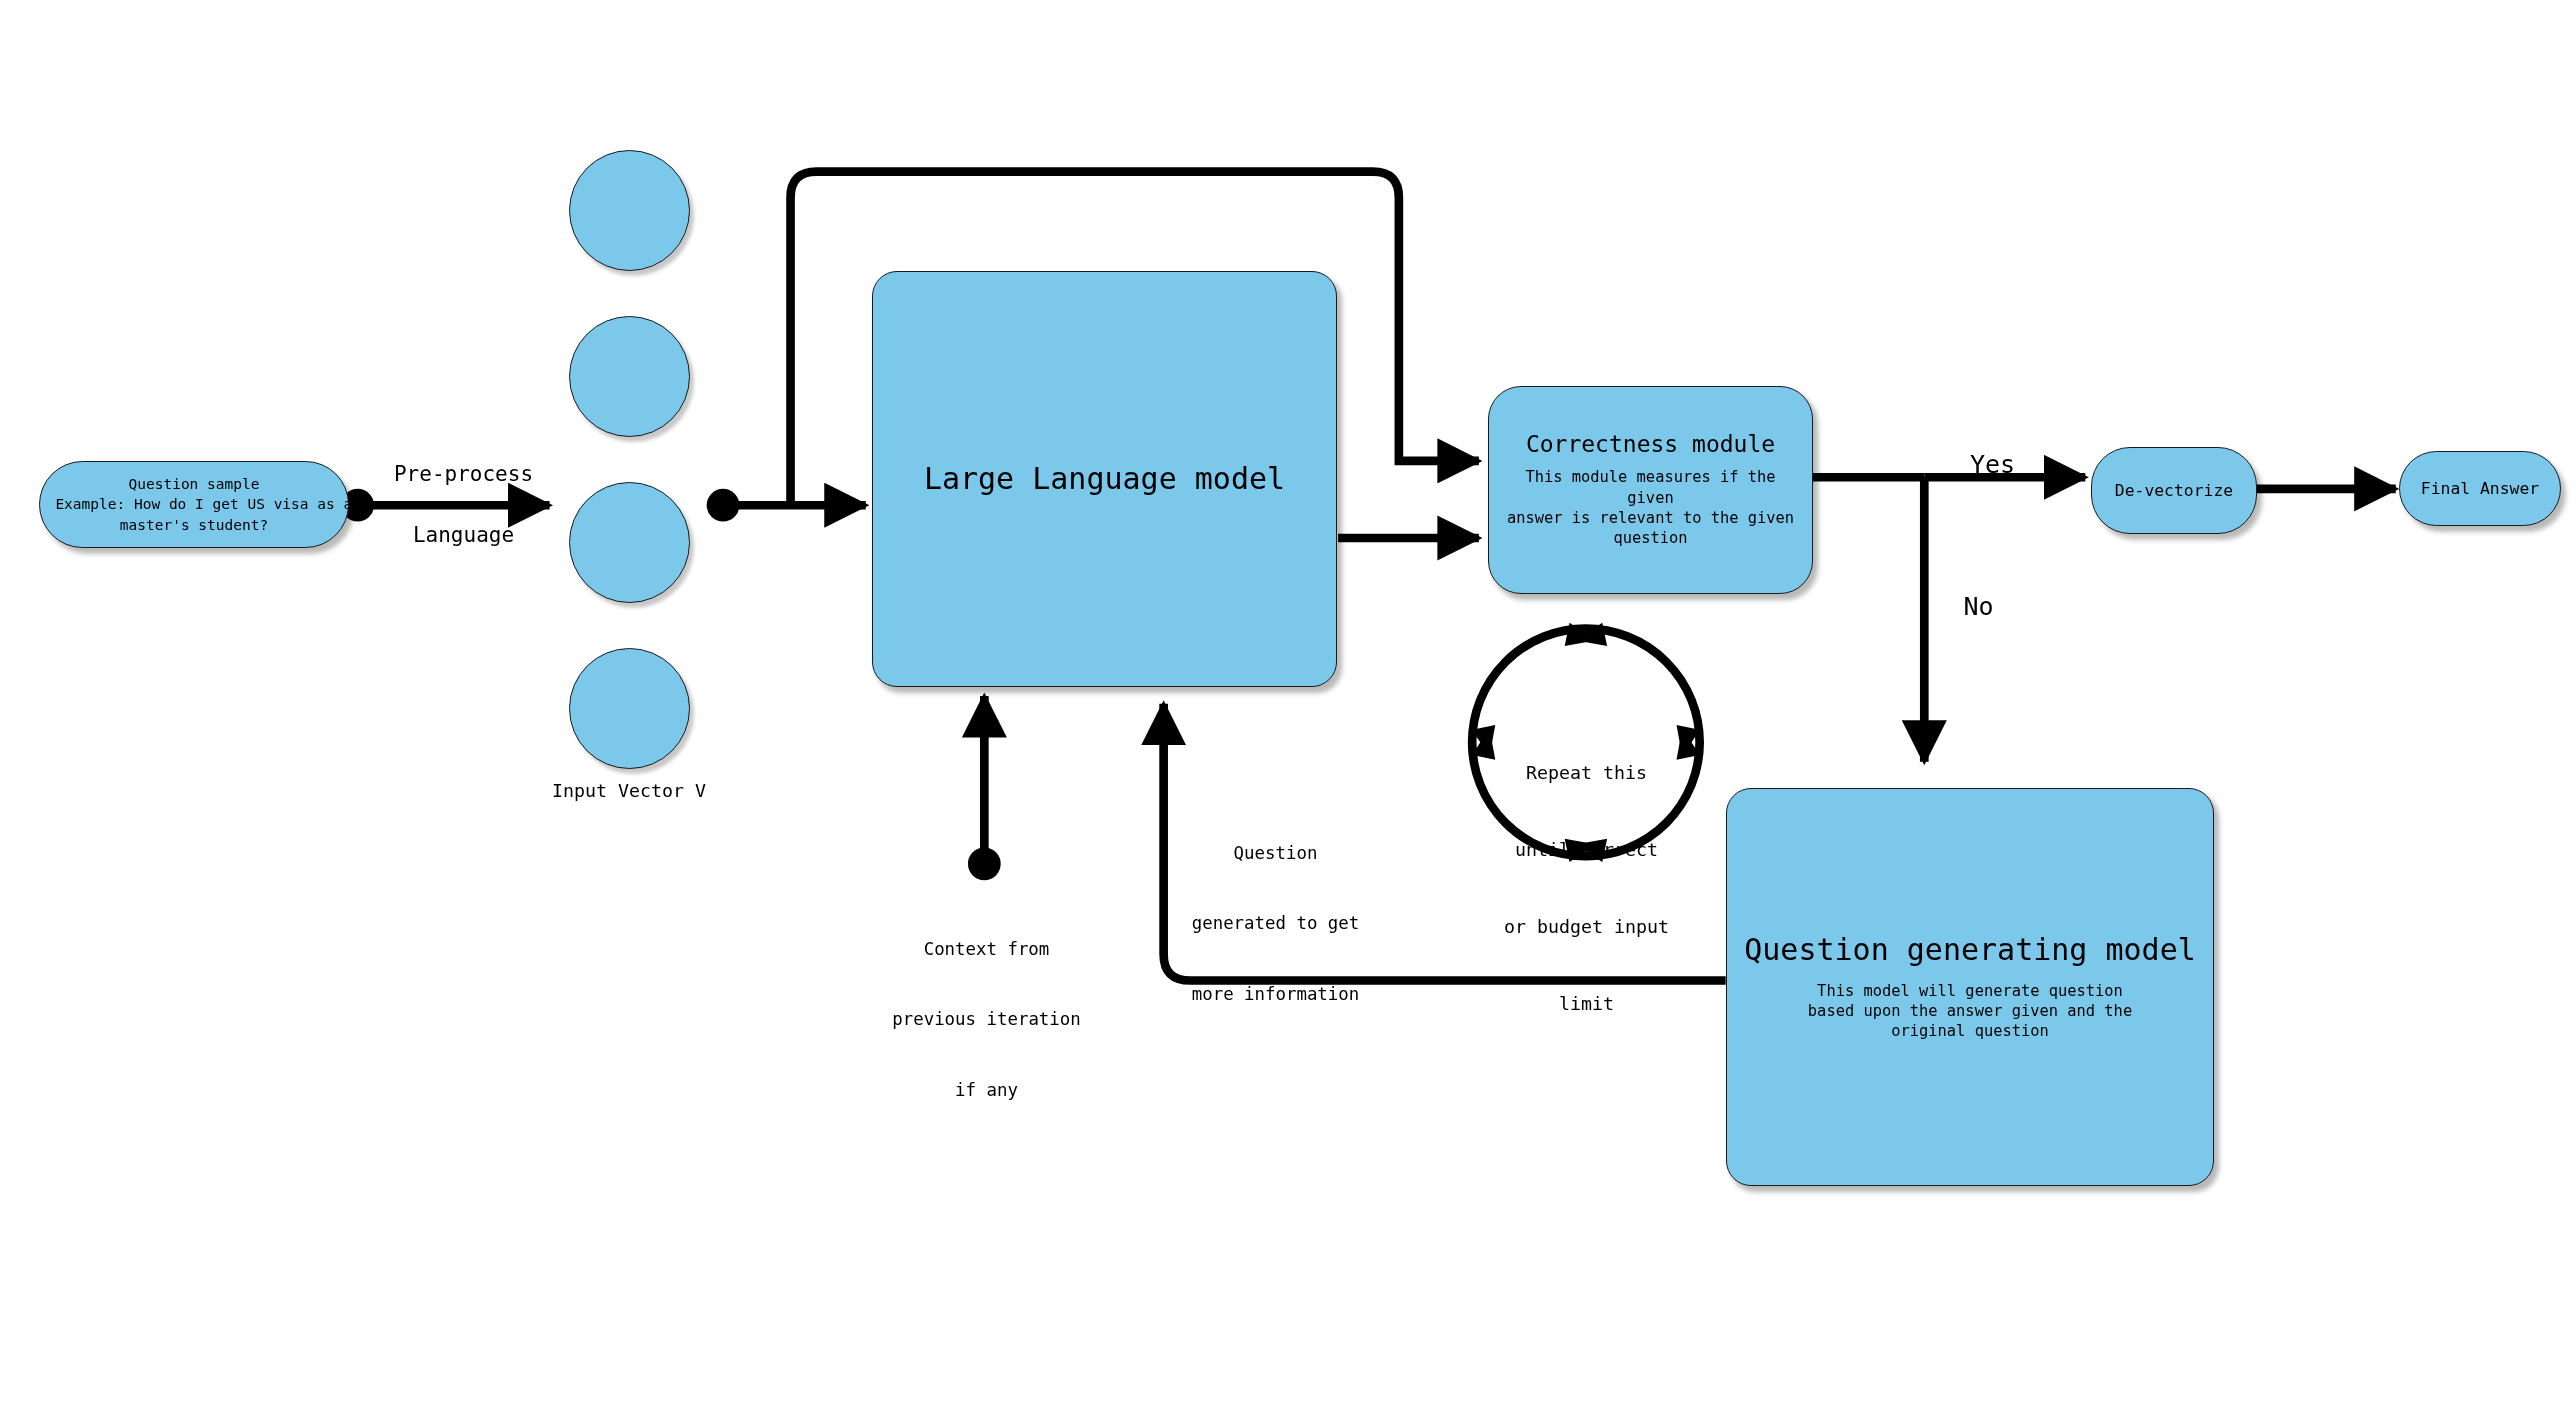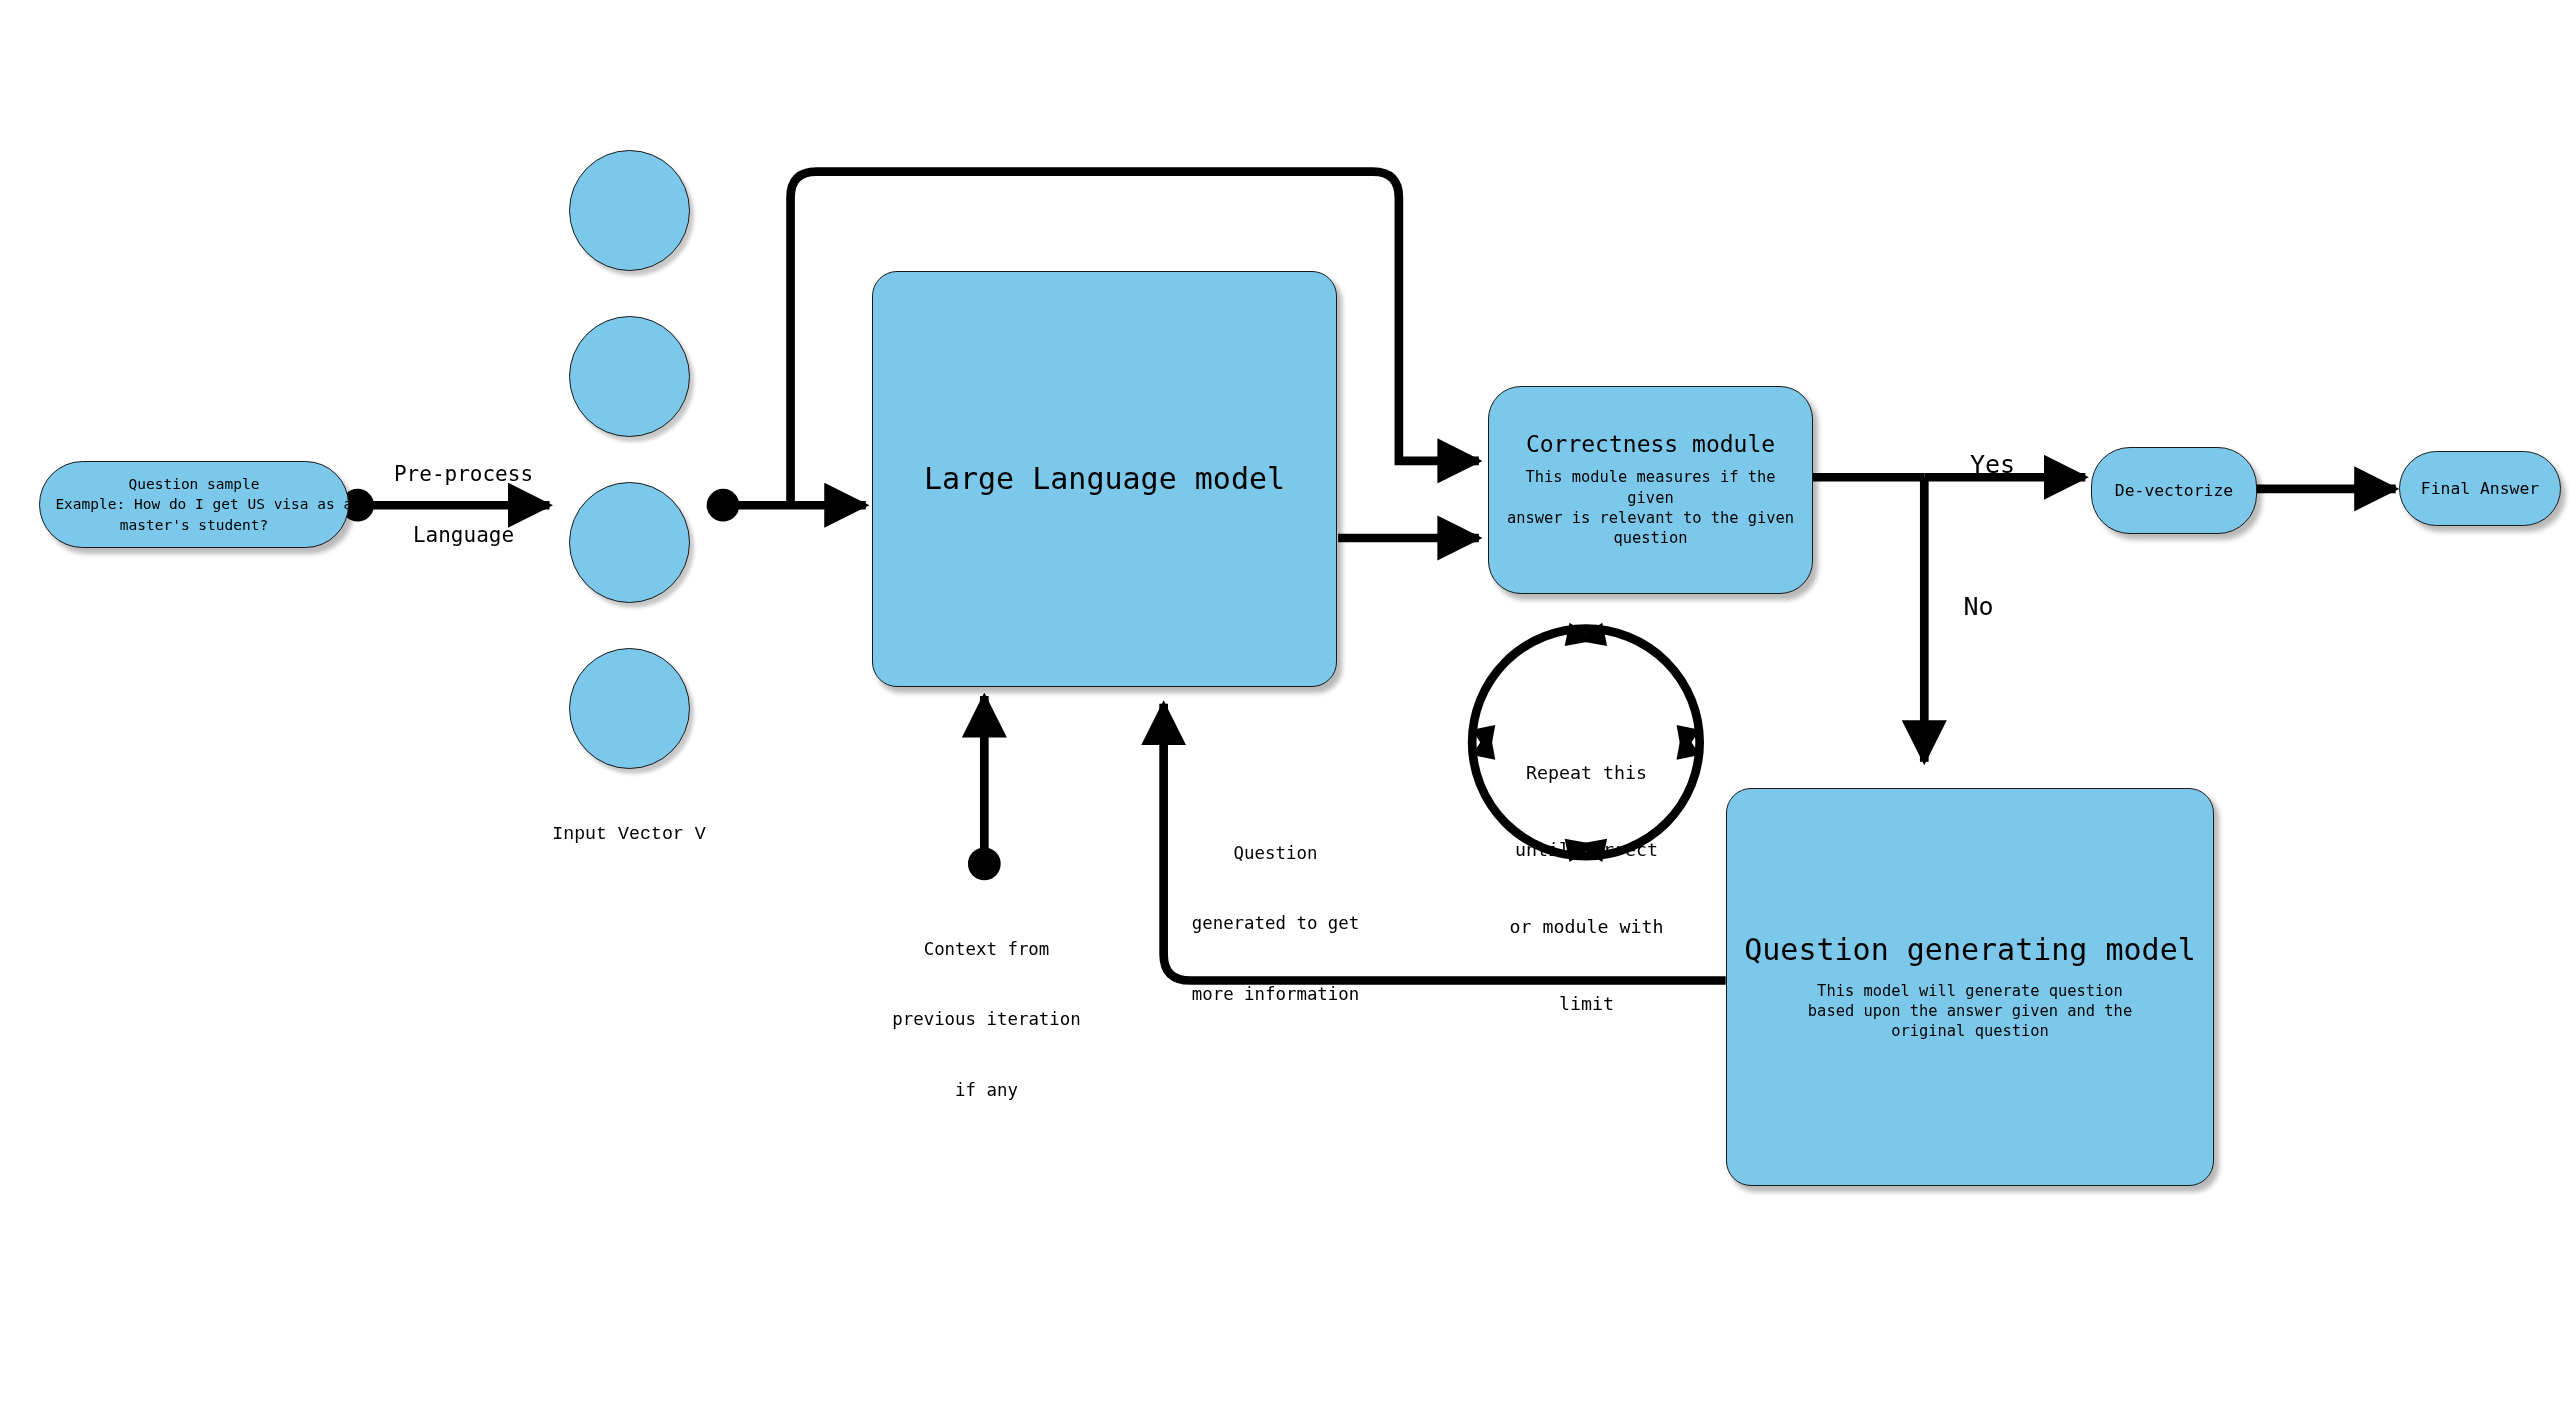--- a/index.html
+++ b/index.html
@@ -170,21 +170,21 @@
   <div class="node pill" style="left:39px; top:461px; width:310px; height:87px;">
     <div class="qs-text">Question sample</div>
     <div class="qs-text">Example: How do I get US visa as a</div>
     <div class="qs-text">master's student?</div>
   </div>
 
   <div class="node circle" style="left:569px; top:150px; width:121px; height:121px;"></div>
   <div class="node circle" style="left:569px; top:316px; width:121px; height:121px;"></div>
   <div class="node circle" style="left:569px; top:482px; width:121px; height:121px;"></div>
   <div class="node circle" style="left:569px; top:648px; width:121px; height:121px;"></div>
-  <div class="caption" style="left:511px; top:824px; width:236px;font-family:Liberation Mono, monospace;">Input Vector V</div>
+  <div class="caption" style="left:511px; top:780px; width:236px;">Input Vector V</div>
 
   <div class="node rrect" style="left:872px; top:271px; width:465px; height:416px;">
     <div class="title">Large Language model</div>
   </div>
 
   <div class="node rrect" style="left:1488px; top:386px; width:325px; height:208px; border-radius:33px;">
     <div class="title" style="font-size:23px;">Correctness module</div>
     <div class="desc" style="margin-top:9.6px;">
       <div>This module measures if the given</div>
       <div>answer is relevant to the given</div>
@@ -223,18 +223,18 @@
 
   <div class="edge-label small" style="left:1184px; top:795px; width:183px;">
     <div>Question</div>
     <div>generated to get</div>
     <div>more information</div>
   </div>
 
   <div class="loop-text" style="left:1494px; top:709px; width:185px;">
     <div>Repeat this</div>
     <div>until correct</div>
-    <div>or module with</div>
+    <div>or budget input</div>
     <div>limit</div>
   </div>
 
 </div>
 
 
 </body></html>

